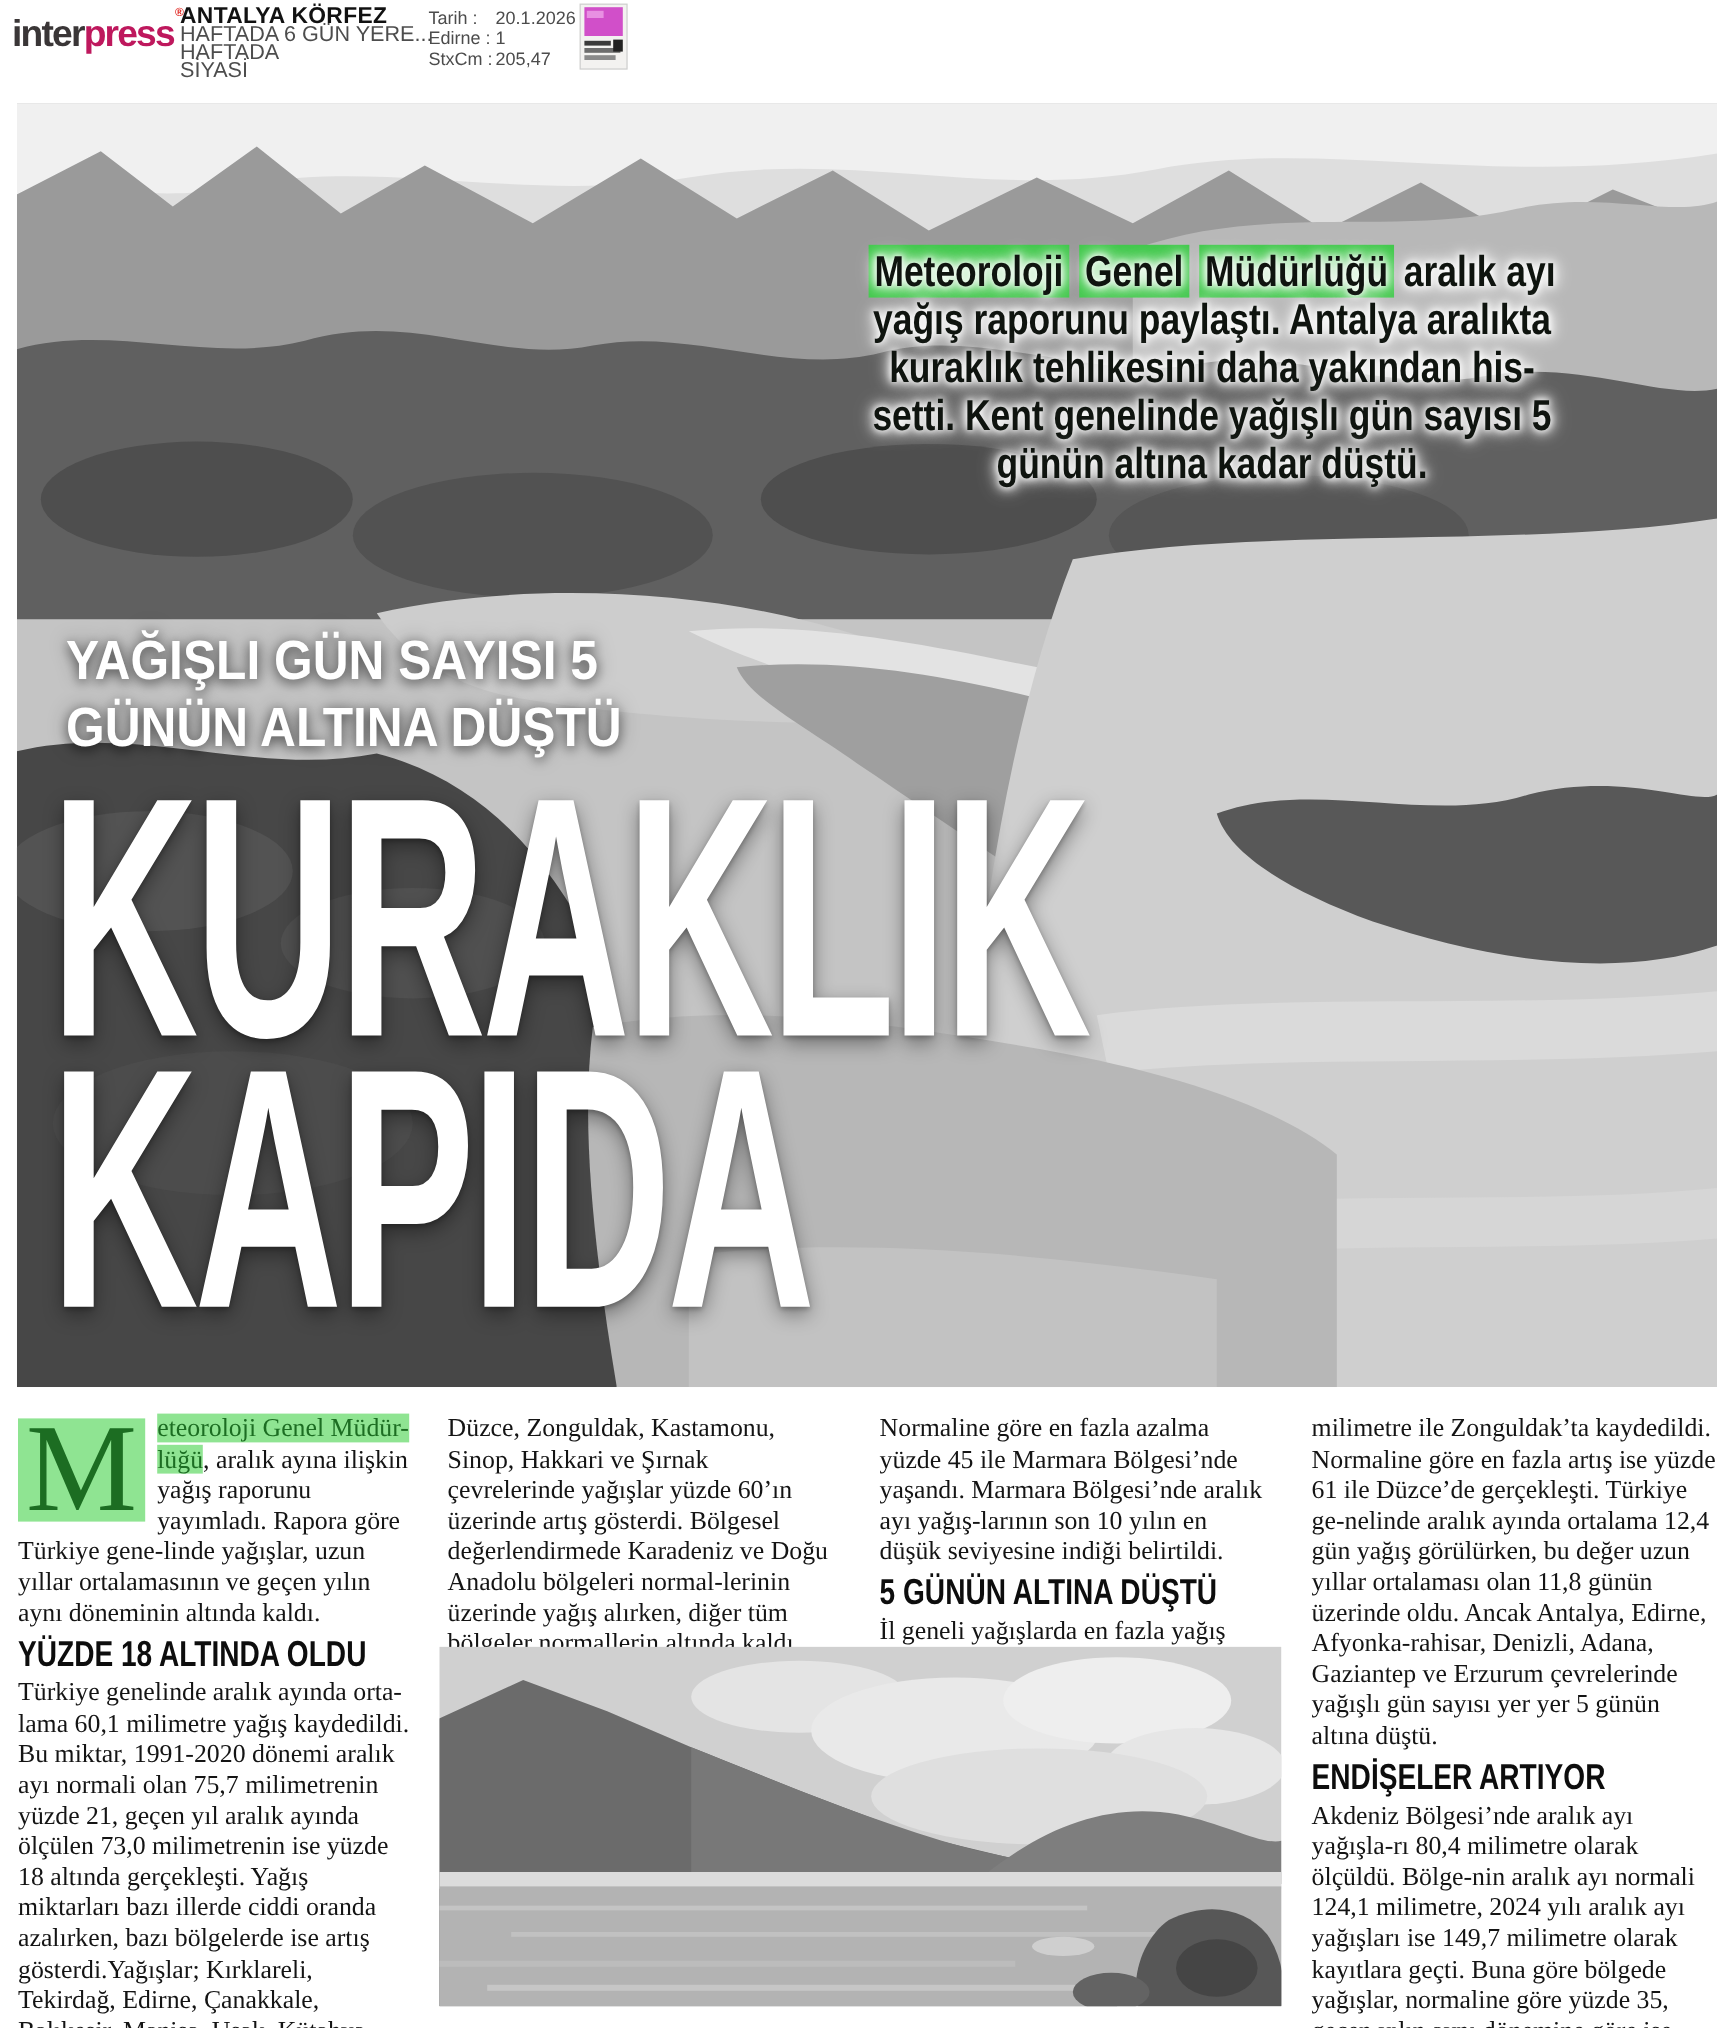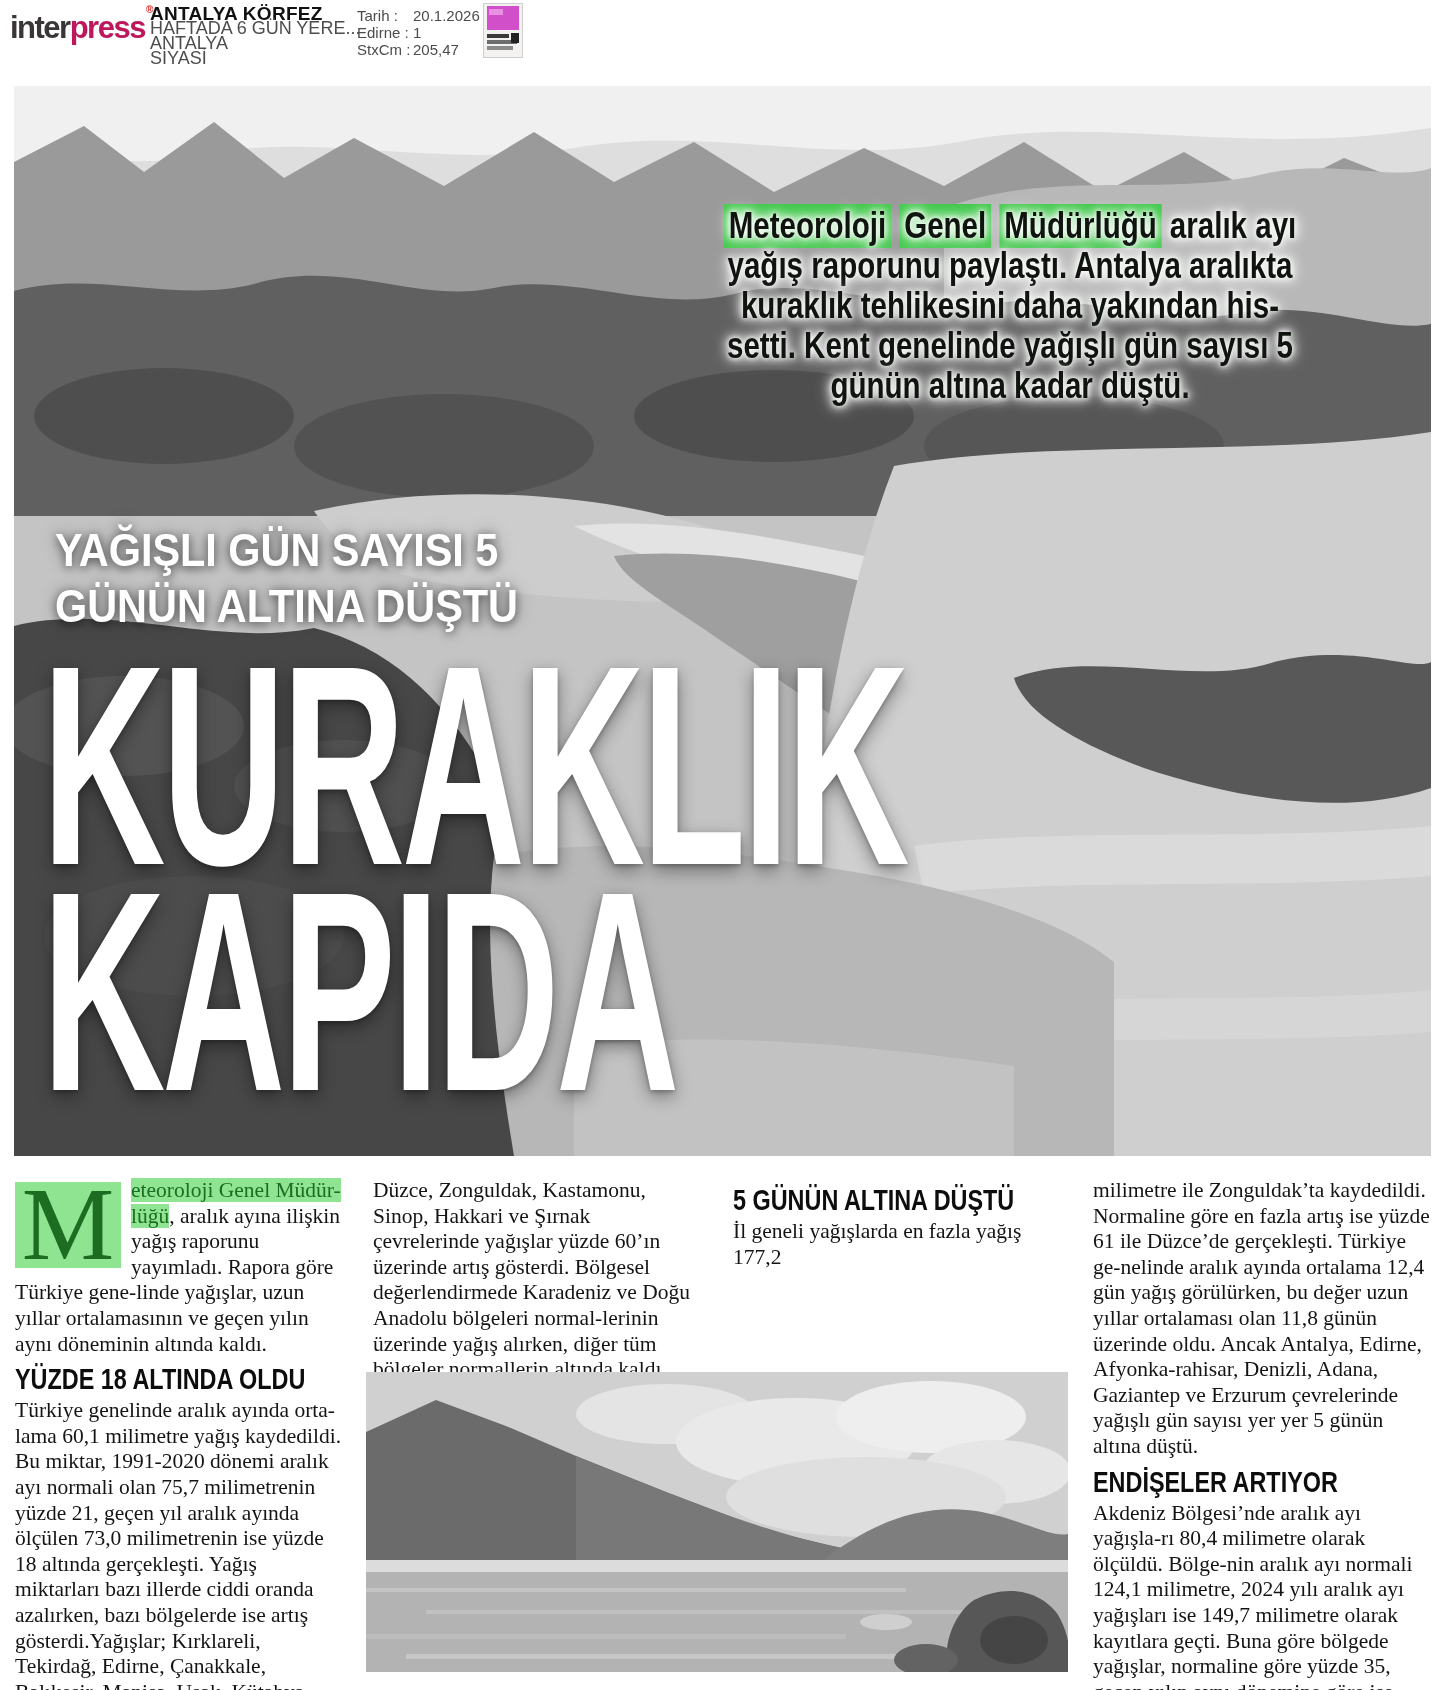--- a/index.html
+++ b/index.html
@@ -65,21 +65,21 @@
 </head>
 <body>
 
 <div class="page">
 
   <div class="logo"><span class="inter">inter</span><span class="press">press</span><sup>®</sup></div>
 
   <div class="pub">
     <div class="name">ANTALYA KÖRFEZ</div>
     <div class="sub">HAFTADA 6 GÜN YERE...</div>
-    <div class="sub">ANTALYA</div>
+    <div class="sub">HAFTADA</div>
     <div class="sub">SİYASİ</div>
   </div>
 
   <div class="meta">
     <div class="row">
       <span class="lab">Tarih :</span>
       <span>20.1.2026</span>
     </div>
     <div class="row">
       <span class="lab">Edirne :</span>
@@ -156,20 +156,21 @@
     <p><span class="dropcap">M</span><span class="hl-light">eteoroloji Genel Müdür-</span><span class="hl-light">lüğü</span><span>, aralık ayına ilişkin yağış raporunu yayımladı. Rapora göre Türkiye gene-linde yağışlar, uzun yıllar ortalamasının ve geçen yılın aynı döneminin altında kaldı.</span></p>
     <div class="subhead">YÜZDE 18 ALTINDA OLDU</div>
     <p>Türkiye genelinde aralık ayında orta-lama 60,1 milimetre yağış kaydedildi. Bu miktar, 1991-2020 dönemi aralık ayı normali olan 75,7 milimetrenin yüzde 21, geçen yıl aralık ayında ölçülen 73,0 milimetrenin ise yüzde 18 altında gerçekleşti. Yağış miktarları bazı illerde ciddi oranda azalırken, bazı bölgelerde ise artış gösterdi.Yağışlar; Kırklareli, Tekirdağ, Edirne, Çanakkale, Balıkesir, Manisa, Uşak, Kütahya, Çorum, Osma-niye, Gaziantep ve Kilis çevrelerinde yüzde 60’tan fazla azaldı. Buna karşılık</p>
   </div>
 
   <div class="col col2">
     <p>Düzce, Zonguldak, Kastamonu, Sinop, Hakkari ve Şırnak çevrelerinde yağışlar yüzde 60’ın üzerinde artış gösterdi. Bölgesel değerlendirmede Karadeniz ve Doğu Anadolu bölgeleri normal-lerinin üzerinde yağış alırken, diğer tüm bölgeler normallerin altında kaldı.</p>
   </div>
 
   <div class="col col3">
+    <p>Normaline göre en fazla azalma yüzde 45 ile Marmara Bölgesi’nde yaşandı. Marmara Bölgesi’nde aralık ayı yağış-larının son 10 yılın en düşük seviyesine indiği belirtildi.</p>
     <div class="subhead">5 GÜNÜN ALTINA DÜŞTÜ</div>
     <p>İl geneli yağışlarda en fazla yağış 177,2</p>
   </div>
 
   <div class="col col4">
     <p>milimetre ile Zonguldak’ta kaydedildi. Normaline göre en fazla artış ise yüzde 61 ile Düzce’de gerçekleşti. Türkiye ge-nelinde aralık ayında ortalama 12,4 gün yağış görülürken, bu değer uzun yıllar ortalaması olan 11,8 günün üzerinde oldu. Ancak Antalya, Edirne, Afyonka-rahisar, Denizli, Adana, Gaziantep ve Erzurum çevrelerinde yağışlı gün sayısı yer yer 5 günün altına düştü.</p>
     <div class="subhead">ENDİŞELER ARTIYOR</div>
     <p><span>Akdeniz Bölgesi’nde aralık ayı yağışla-rı 80,4 milimetre olarak ölçüldü. Bölge-nin aralık ayı normali 124,1 milimetre, 2024 yılı aralık ayı yağışları ise 149,7 milimetre olarak kayıtlara geçti. Buna göre bölgede yağışlar, normaline göre yüzde 35, geçen yılın aynı dönemine göre ise yüzde 46 azalma gösterdi. Bu durum, Antalya’da kuraklık endişelerini artırdı.</span> </p>
   </div>
 

